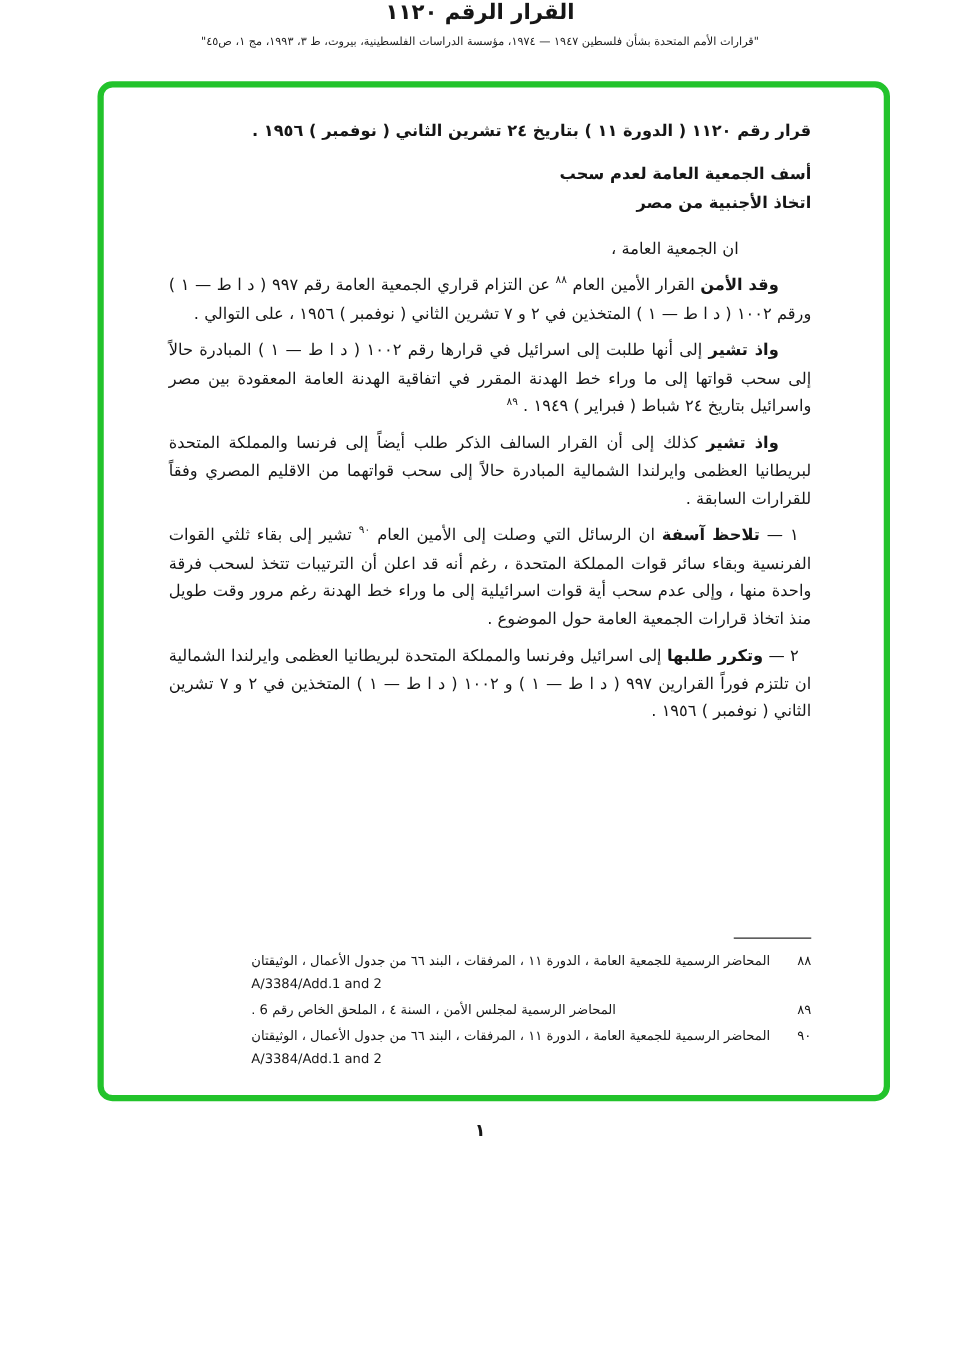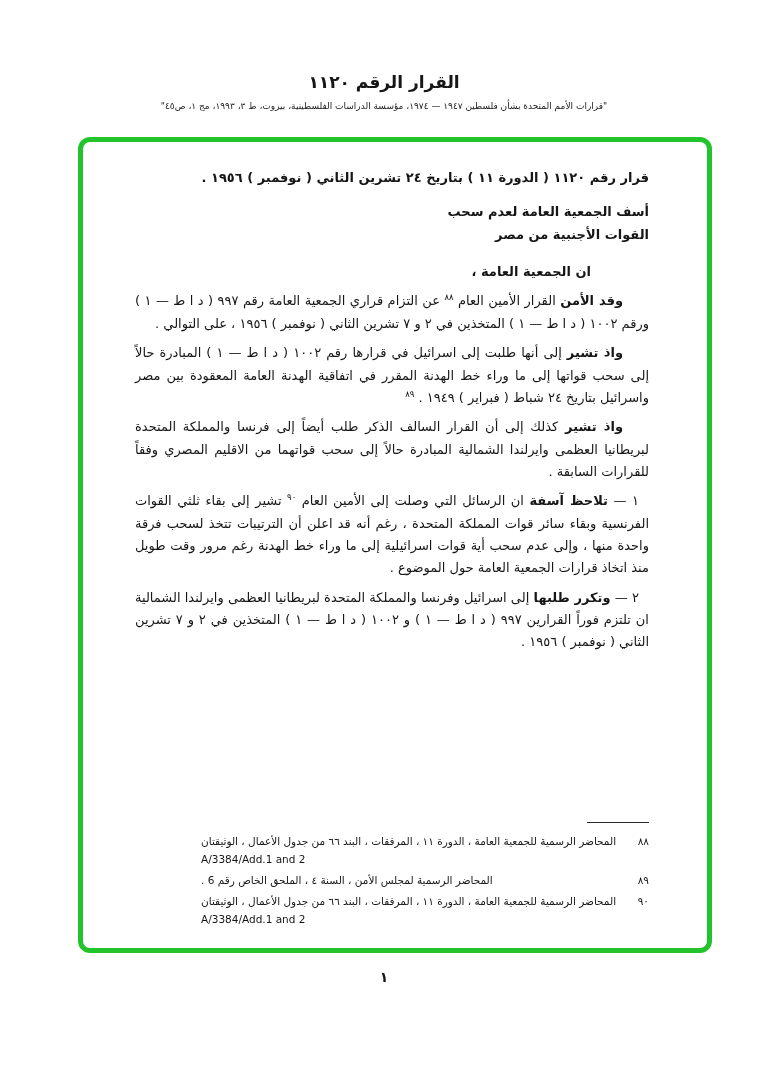--- a/index.html
+++ b/index.html
@@ -6,21 +6,20 @@
   html, body { width: 768px; }
   body {
     width: 768px; height: 1085px;
     background: #ffffff;
     font-family: "DejaVu Sans", sans-serif;
     color: #161616;
     position: relative;
     overflow: hidden;
   }
   .doc-title {
-    padding-top: 72px;
     text-align: center;
     direction: rtl;
     font-size: 17px;
     font-weight: 700;
   }
   .source-line {
     margin-top: 9px;
     text-align: center;
     direction: rtl;
     font-size: 9px;
@@ -37,21 +36,21 @@
   }
   .content {
     direction: rtl;
     padding: 25px 58px 0 52px;
     font-size: 13px;
     line-height: 1.72;
     text-align: justify;
   }
   .heading { font-weight: 700; margin-bottom: 12px; }
   .subtitle { font-weight: 700; text-align: right; text-indent: 0; }
-  .opening  { font-weight: 700; margin: 15px 0 7px 0; text-indent: 58px; }
+  .opening  { font-weight: 400; margin: 15px 0 7px 0; text-indent: 58px; }
   .para { margin-bottom: 7px; text-indent: 26px; }
   .item { margin-bottom: 7px; text-indent: 10px; }
   .lead { font-weight: 700; }
   sup { font-size: 8.5px; line-height: 0; vertical-align: super; }
   .footnotes {
     position: absolute;
     right: 58px; left: 118px; bottom: 16px;
     direction: rtl;
     font-size: 10.5px;
     line-height: 1.65;
@@ -81,21 +80,21 @@
 
   <div class="source-line">"قرارات الأمم المتحدة بشأن فلسطين ١٩٤٧ — ١٩٧٤، مؤسسة الدراسات الفلسطينية، بيروت، ط ٣، ١٩٩٣، مج ١، ص٤٥"</div>
 
   <div class="green-box">
 
     <div class="content">
 
       <p class="heading">قرار رقم ١١٢٠ ( الدورة ١١ ) بتاريخ ٢٤ تشرين الثاني ( نوفمبر ) ١٩٥٦ .</p>
 
       <p class="subtitle">أسف الجمعية العامة لعدم سحب</p>
-      <p class="subtitle">القوات الأجنبية من مصر</p>
+      <p class="subtitle">اتخاذ الأجنبية من مصر</p>
 
       <p class="opening">ان الجمعية العامة ،</p>
 
       <p class="para"><span class="lead">وقد الأمن</span><span> القرار الأمين العام </span><sup>٨٨</sup><span> عن التزام قراري الجمعية العامة رقم ٩٩٧ ( د ا ط — ١ ) ورقم ١٠٠٢ ( د ا ط — ١ ) المتخذين في ٢ و ٧ تشرين الثاني ( نوفمبر ) ١٩٥٦ ، على التوالي .</span></p>
 
       <p class="para"><span class="lead">واذ تشير</span><span> إلى أنها طلبت إلى اسرائيل في قرارها رقم ١٠٠٢ ( د ا ط — ١ ) المبادرة حالاً إلى سحب قواتها إلى ما وراء خط الهدنة المقرر في اتفاقية الهدنة العامة المعقودة بين مصر واسرائيل بتاريخ ٢٤ شباط ( فبراير ) ١٩٤٩ . </span><sup>٨٩</sup><span></span></p>
 
       <p class="para"><span class="lead">واذ تشير</span><span> كذلك إلى أن القرار السالف الذكر طلب أيضاً إلى فرنسا والمملكة المتحدة لبريطانيا العظمى وايرلندا الشمالية المبادرة حالاً إلى سحب قواتهما من الاقليم المصري وفقاً للقرارات السابقة .</span></p>
 
       <p class="item"><span>١ — </span><span class="lead">تلاحظ آسفة</span><span> ان الرسائل التي وصلت إلى الأمين العام </span><sup>٩٠</sup><span> تشير إلى بقاء ثلثي القوات الفرنسية وبقاء سائر قوات المملكة المتحدة ، رغم أنه قد اعلن أن الترتيبات تتخذ لسحب فرقة واحدة منها ، وإلى عدم سحب أية قوات اسرائيلية إلى ما وراء خط الهدنة رغم مرور وقت طويل منذ اتخاذ قرارات الجمعية العامة حول الموضوع .</span></p>

